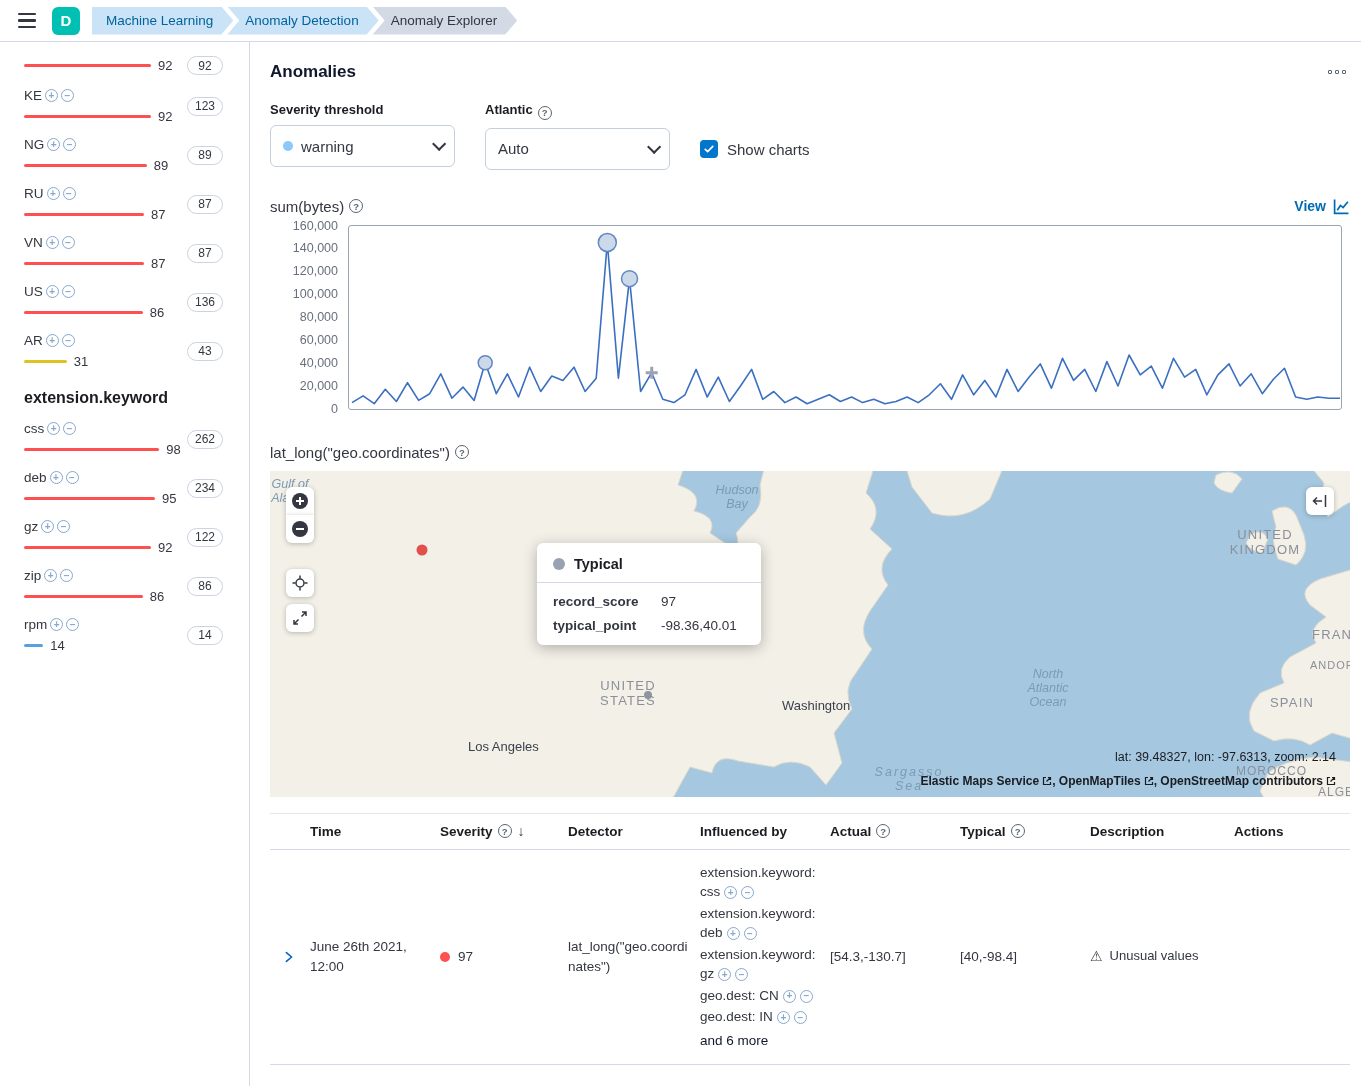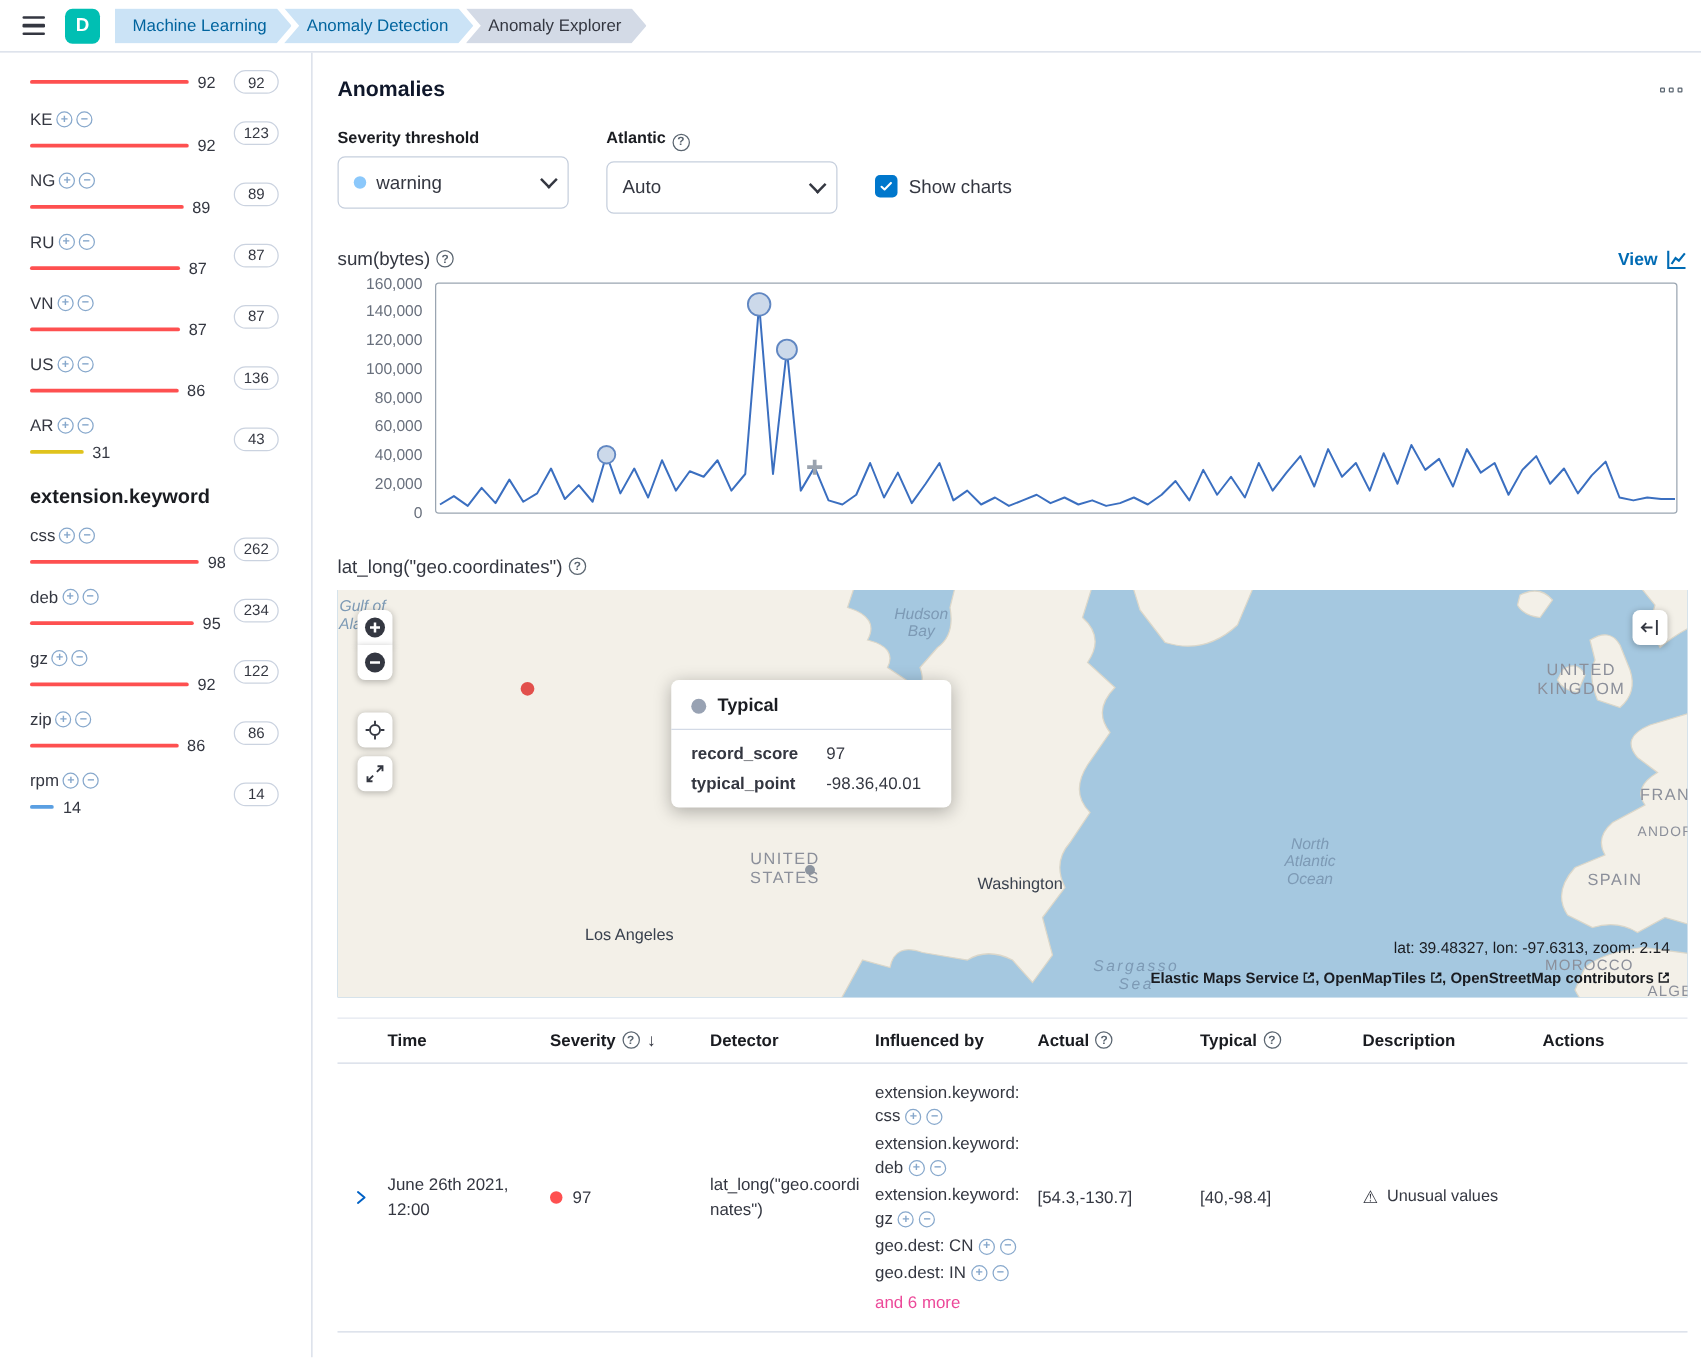--- a/index.html
+++ b/index.html
@@ -109,21 +109,21 @@
     align-items:center; border-bottom:1px solid #d3dae6;}
   .t-head { height:36px;}
   .th { font-size:13.5px; font-weight:bold; color:#1a1c21; display:flex; align-items:center; padding-right:10px;}
   .sort-arrow { font-size:14px; margin-left:6px; color:#343741;}
   .td { font-size:13.5px; padding:13px 10px 13px 0; line-height:1.45;}
   .sev { display:flex; align-items:center; gap:8px;}
   .sev-dot { width:10px; height:10px; border-radius:50%; flex:none;}
   .det { overflow-wrap:anywhere;}
   .infl .inf-entry { margin-bottom:2px;}
   .infl .inf-entry .pm { margin-left:4px;}
-  .more-link { color:#ec4899; cursor:pointer; margin-top:4px;}
+  .more-link { color:#0f172a; cursor:pointer; margin-top:4px;}
   .expand-btn { background:none; border:none; cursor:pointer; padding:4px; display:flex; margin-left:8px;}
   .desc { display:flex; align-items:center; gap:7px; font-size:13px;}
   .desc-ic { font-size:14px; color:#343741; flex:none;}
 </style>
 </head>
 <body>
 
 <header class="topbar">
   <button class="hamburger">
       <i></i>

